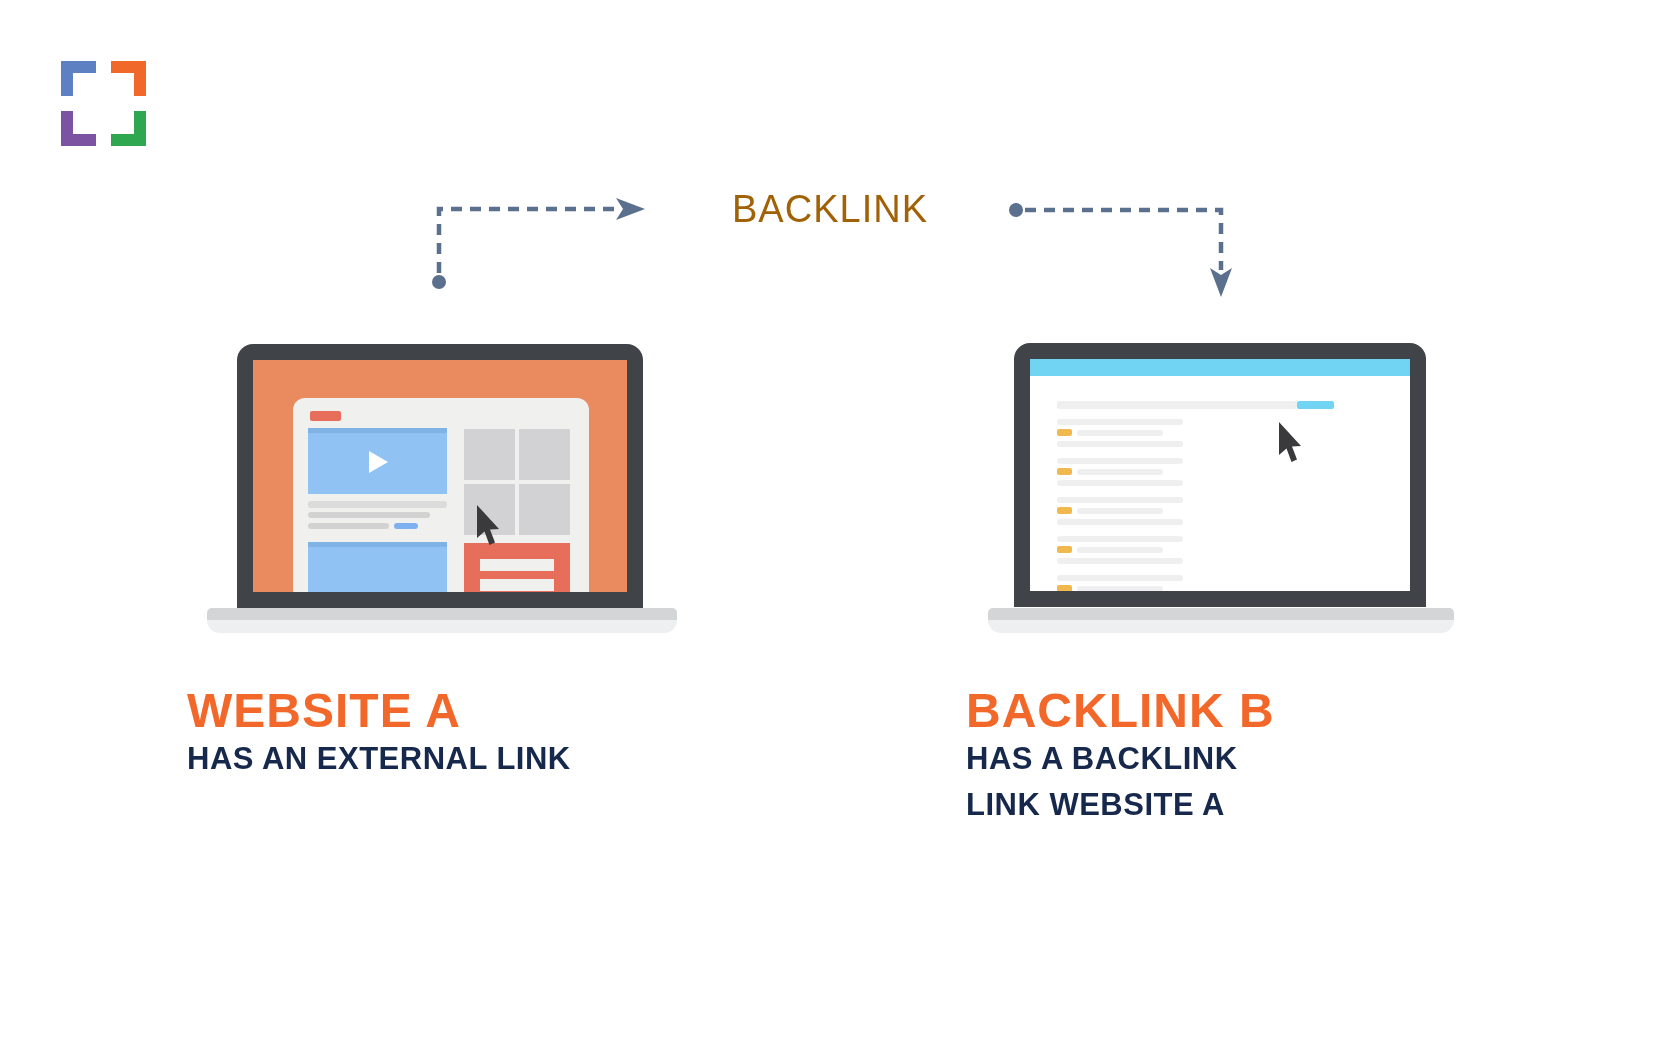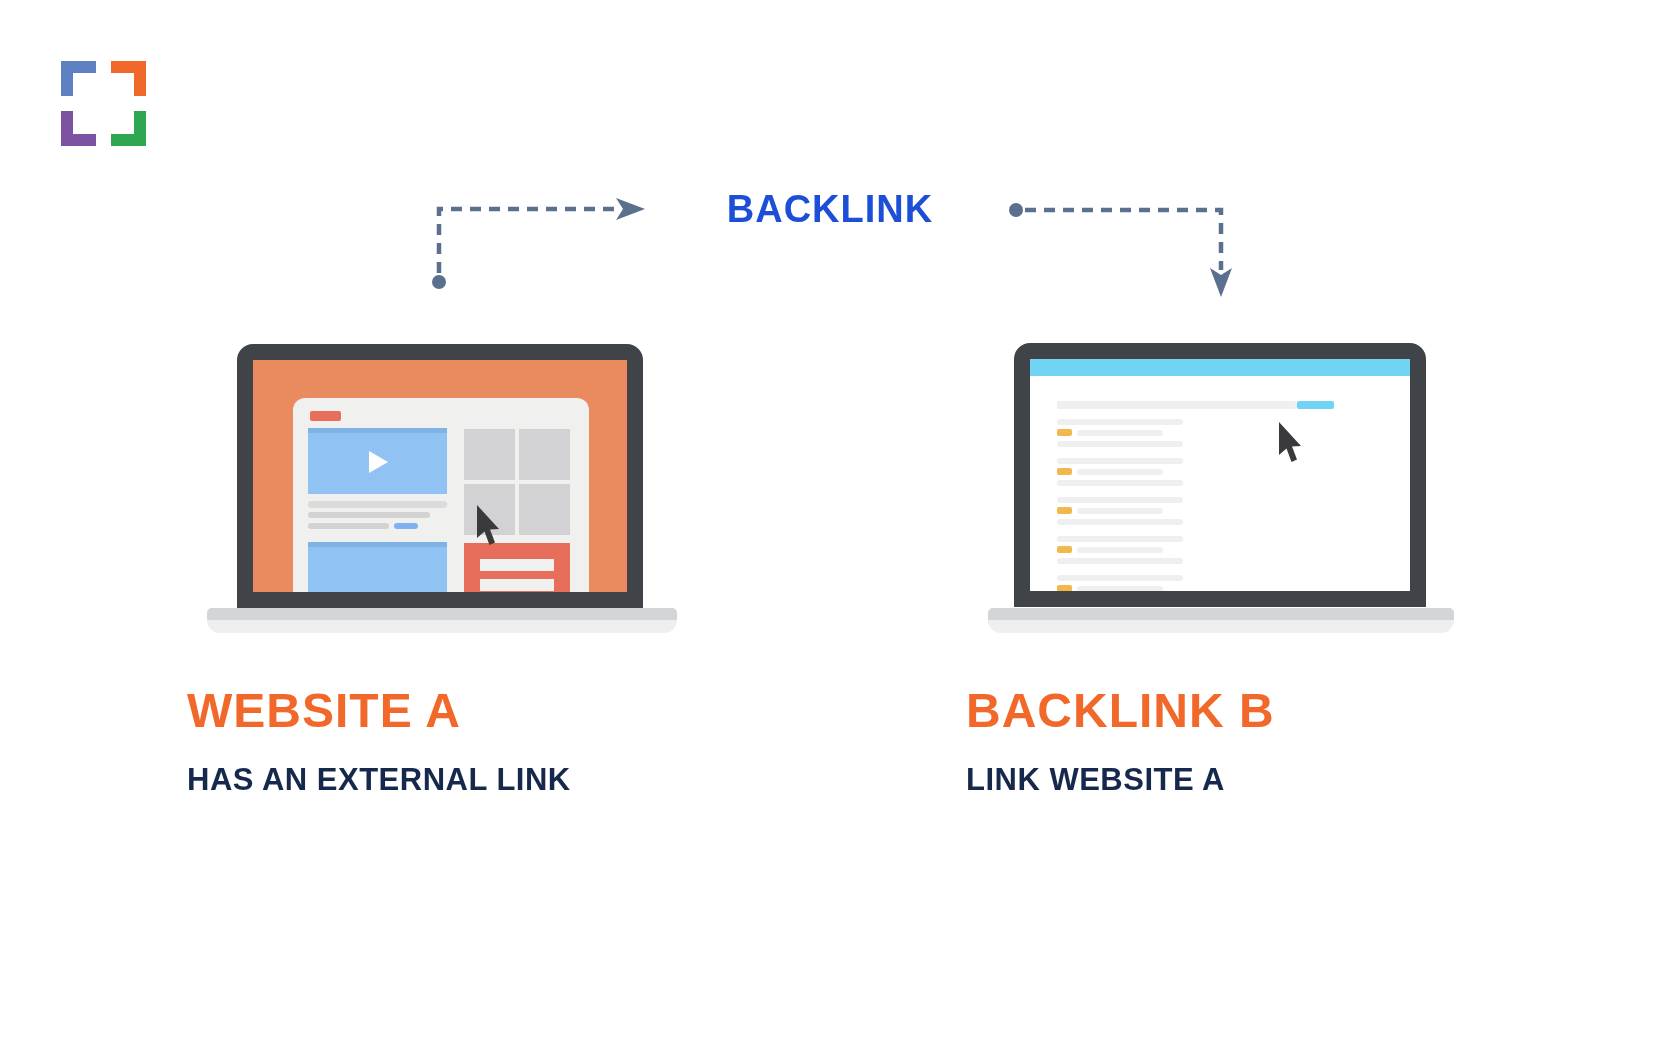--- a/index.html
+++ b/index.html
@@ -11,21 +11,21 @@
   .logo{position:absolute;left:61px;top:61px;width:85px;height:85px;}
   .corner{position:absolute;width:35px;height:35px;box-sizing:border-box;}
   .c-tl{left:0;top:0;border-top:12px solid #5C80C1;border-left:12px solid #5C80C1;}
   .c-tr{right:0;top:0;border-top:12px solid #F1682B;border-right:12px solid #F1682B;}
   .c-bl{left:0;bottom:0;border-bottom:12px solid #7C52A3;border-left:12px solid #7C52A3;}
   .c-br{right:0;bottom:0;border-bottom:12px solid #2FA751;border-right:12px solid #2FA751;}
 
   
   .backlink-label{
     position:absolute;left:705px;top:190px;width:250px;text-align:center;
-    font-size:38px;font-weight:700;line-height:38px;letter-spacing:1px;color:#1d4ed8;
+    font-size:38px;font-weight:400;line-height:38px;letter-spacing:1px;color:#a16207;
   }
   .arrow-svg{position:absolute;overflow:visible;}
 
   
   .frame{position:absolute;background:#404348;border-radius:16px 16px 0 0;}
   .screen{position:absolute;left:16px;top:16px;right:16px;bottom:16px;overflow:hidden;}
   .base{position:absolute;height:25px;background:#EDEFF0;border-radius:5px 5px 13px 13px;overflow:hidden;}
   .base-top{height:12px;background:#D3D5D7;}
 
   
@@ -66,21 +66,21 @@
   .r-mid{left:20px;top:11px;width:86px;}
   .r-chip{position:absolute;left:0;top:10px;width:15px;height:7px;background:#F1B94D;border-radius:2px;}
 
   .cursor{position:absolute;width:24px;height:42px;}
 
   
   .caption{position:absolute;width:508px;text-align:left;}
   .caption-a{left:187px;top:686px;}
   .caption-b{left:966px;top:686px;}
   .cap-title{font-size:48px;font-weight:800;line-height:50px;letter-spacing:1px;color:#F2682A;}
-  .cap-desc{margin-top:21px;font-size:31px;font-weight:700;line-height:46px;letter-spacing:0.5px;color:#16294D;}
+  .cap-desc{font-size:31px;font-weight:700;line-height:46px;letter-spacing:0.5px;color:#16294D;}
 </style>
 </head>
 <body>
 
 <div class="canvas">
 
   <div class="logo">
     <div class="corner c-tl"></div>
     <div class="corner c-tr"></div>
     <div class="corner c-bl"></div>
@@ -184,17 +184,18 @@
 
   <div class="caption caption-a">
     <div class="cap-title">WEBSITE A</div>
     <div class="cap-desc">
       <div>HAS AN EXTERNAL LINK</div>
     </div>
   </div>
   <div class="caption caption-b">
     <div class="cap-title">BACKLINK B</div>
     <div class="cap-desc">
+      <div>HAS A BACKLINK</div>
       <div>LINK WEBSITE A</div>
     </div>
   </div>
 
 </div>
 
 </body></html>

